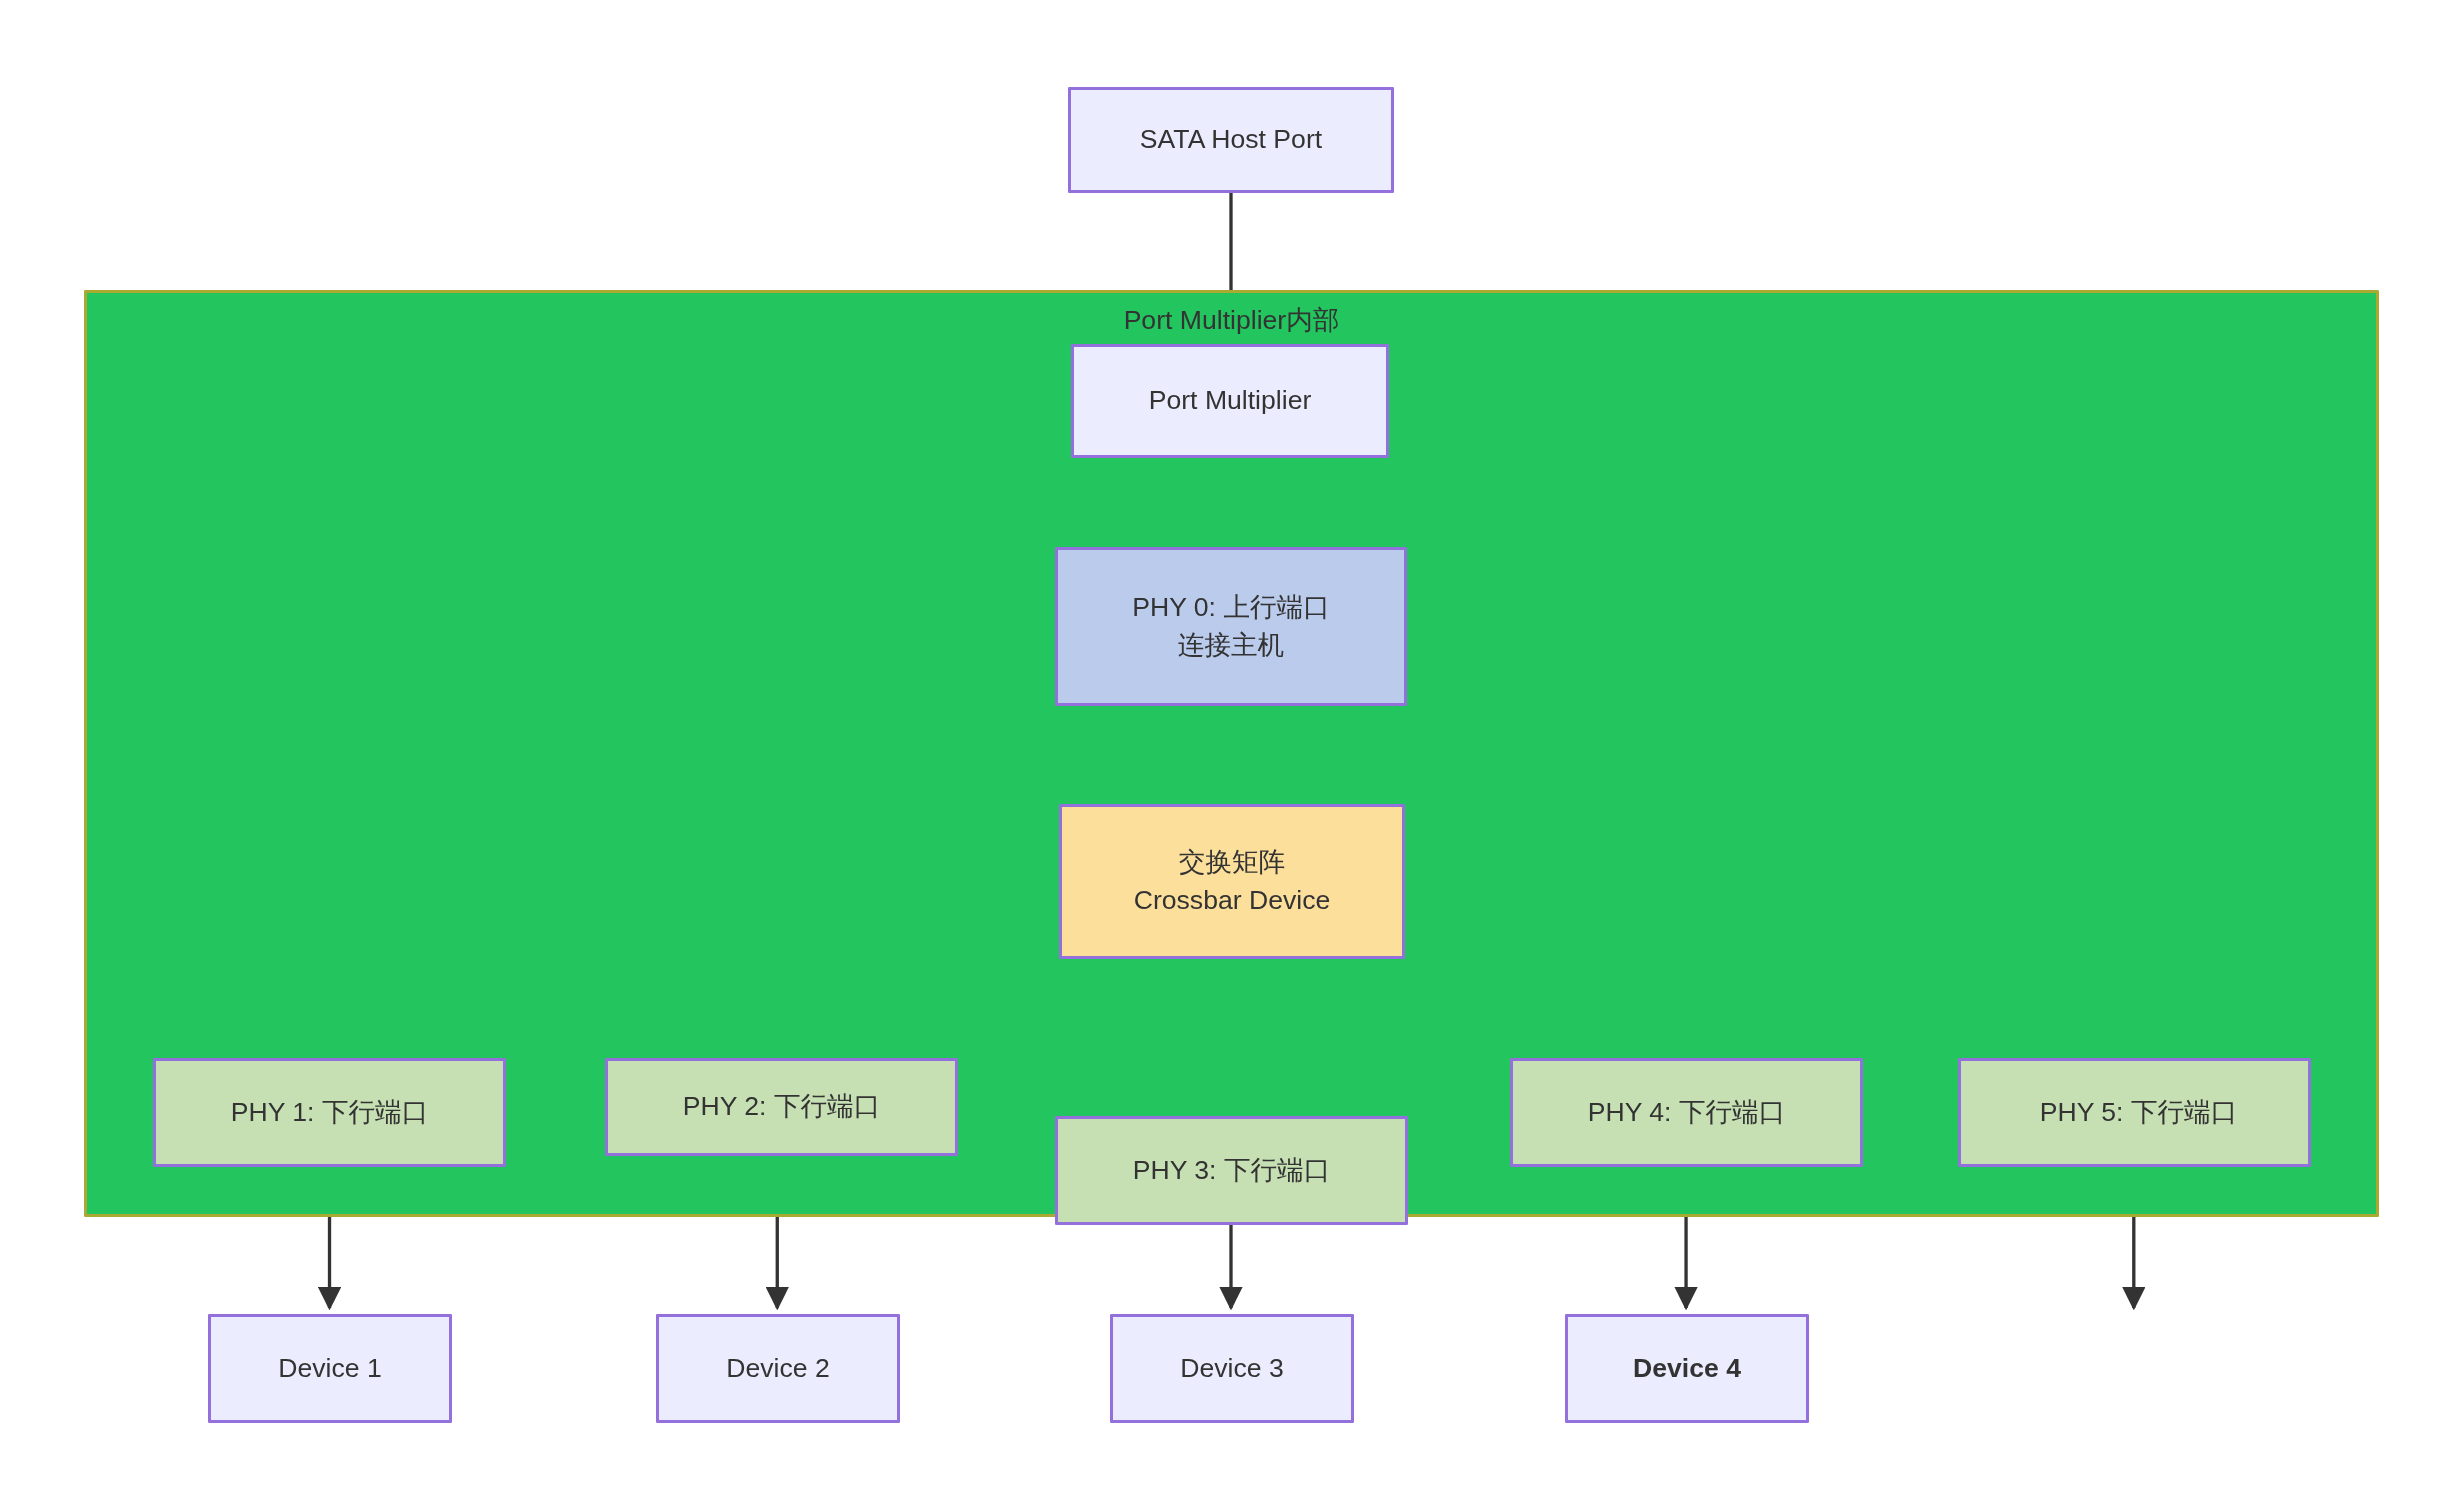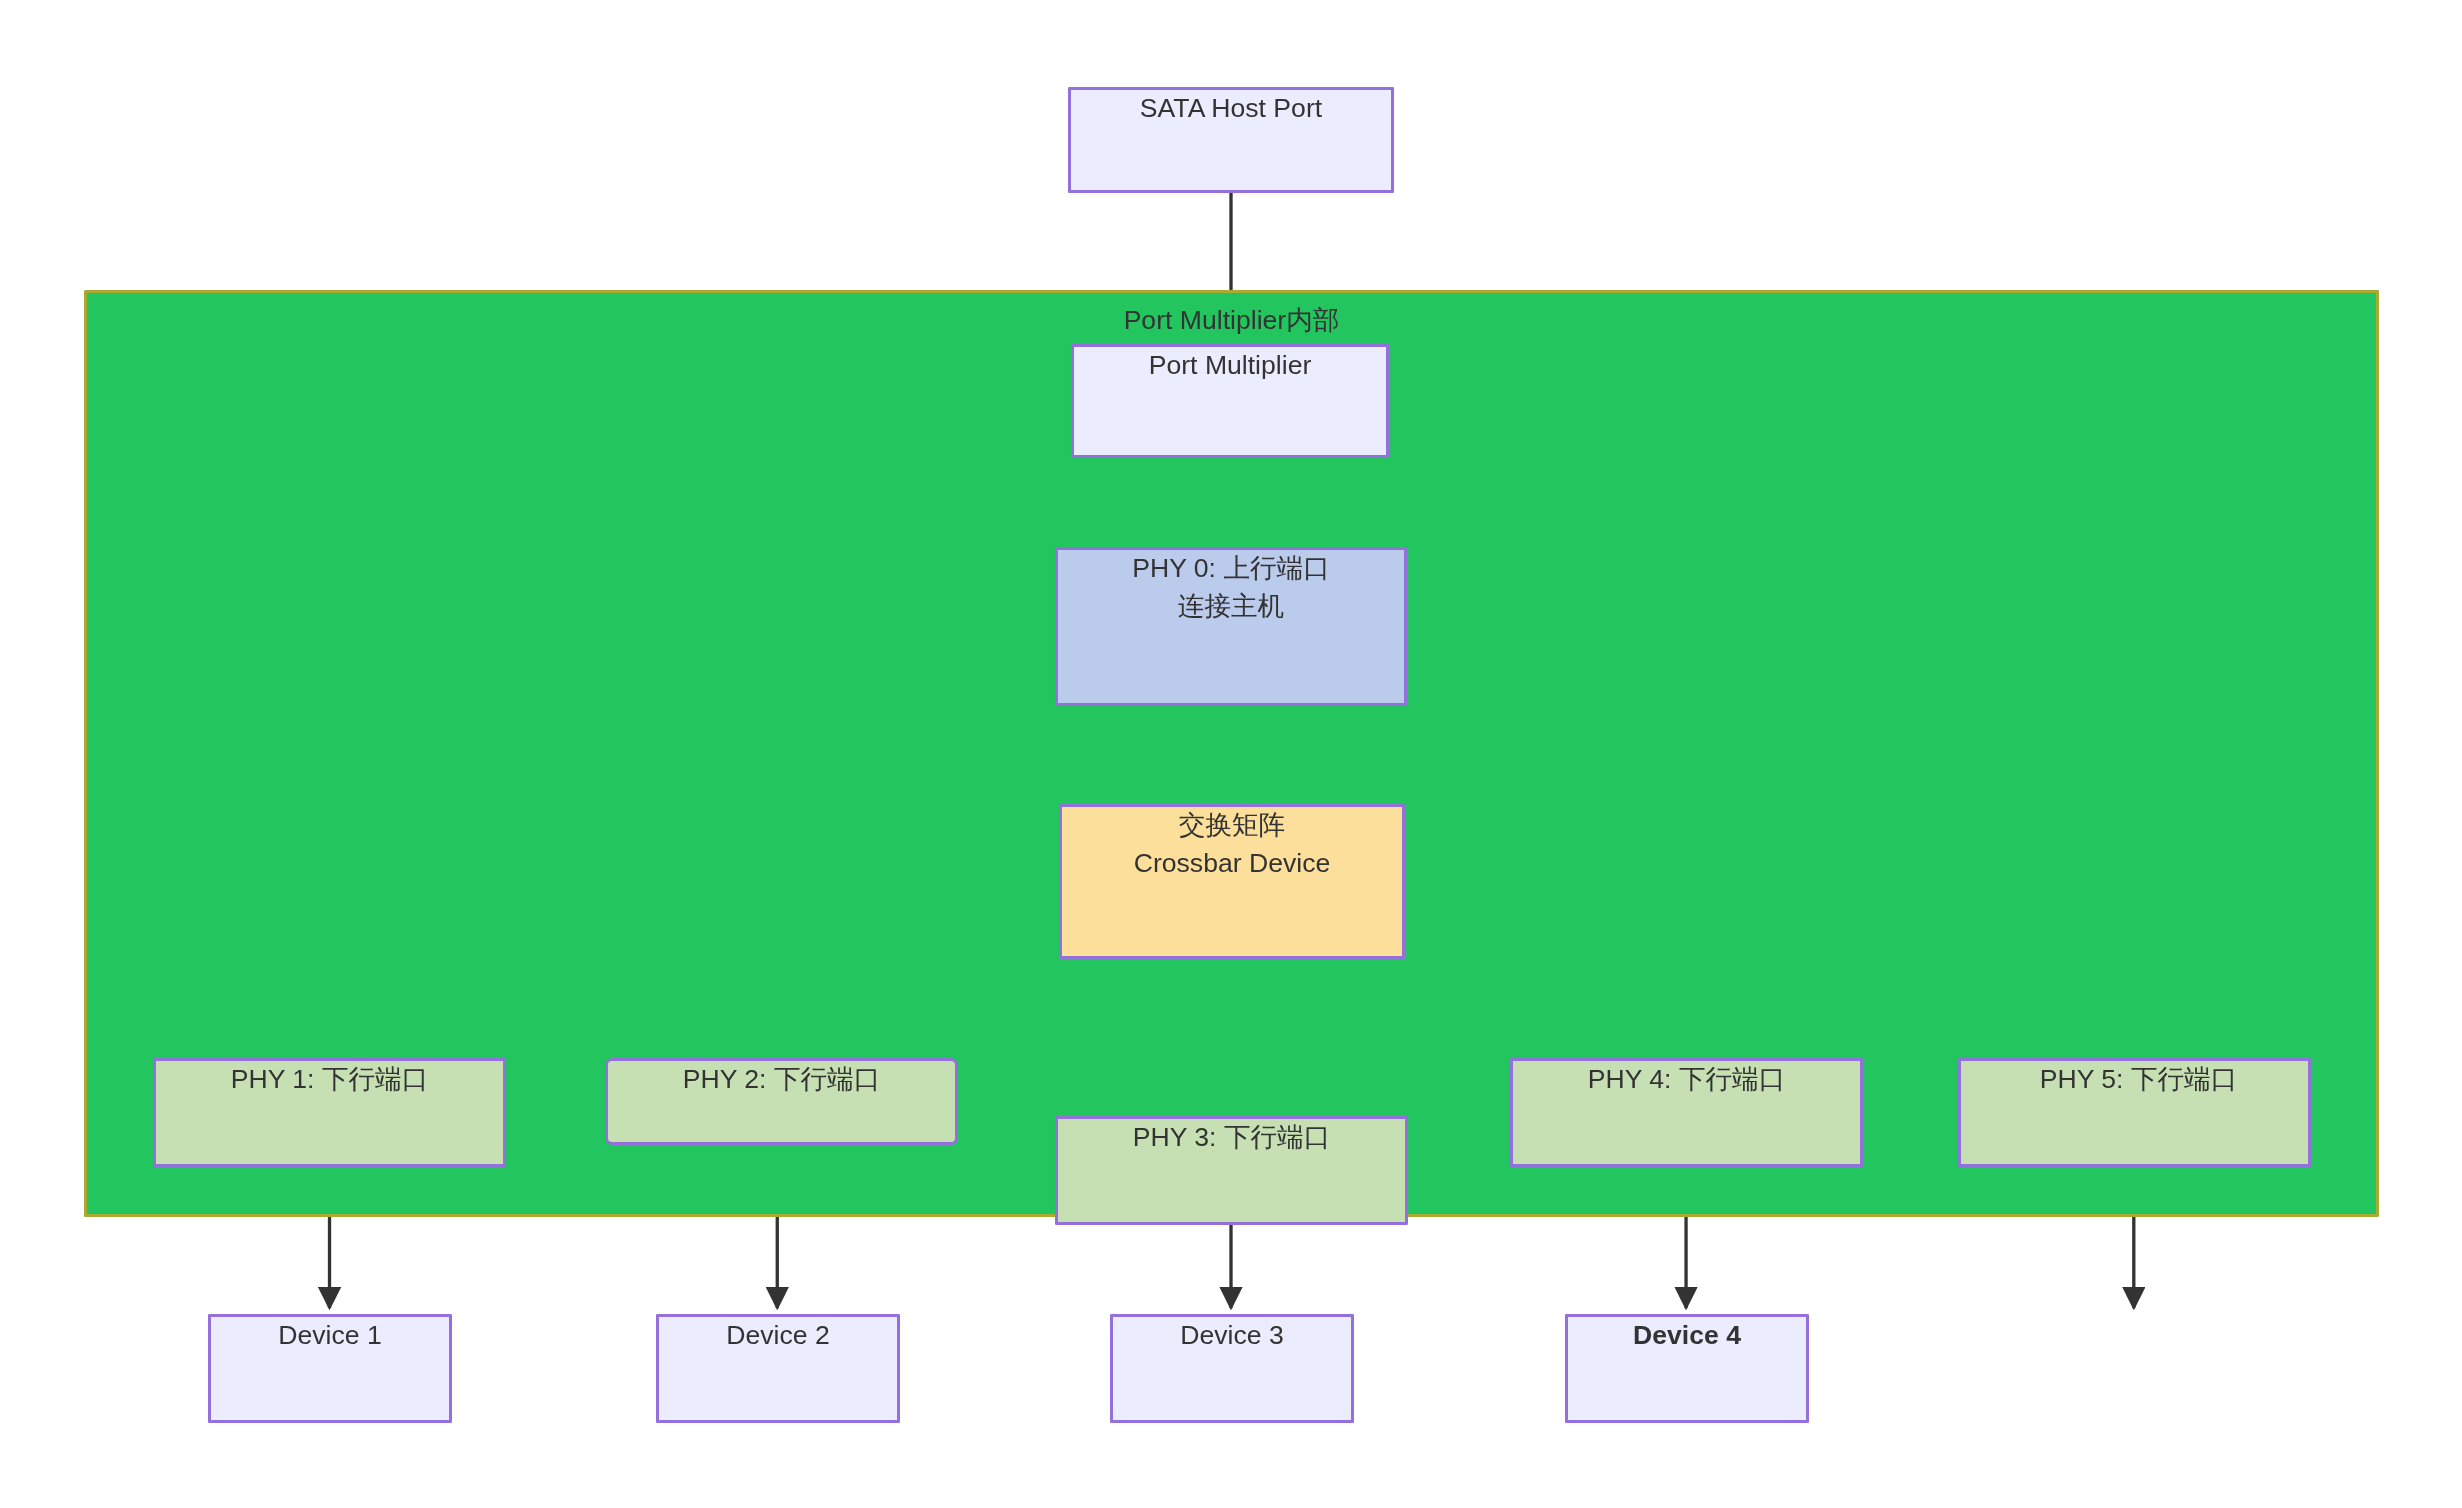--- a/index.html
+++ b/index.html
@@ -42,21 +42,21 @@
     white-space: nowrap;
   }
   .node {
     position: absolute;
     box-sizing: border-box;
     border: 3.3px solid #9370db;
     border-radius: 1.3px;
     display: flex;
     flex-direction: column;
     align-items: center;
-    justify-content: flex-start;
+    justify-content: center;
     text-align: center;
     font-size: 26.6px;
     line-height: 1.42;
     color: #333333;
     white-space: nowrap;
   }
   .node.lavender { background: #ececff; }
   .node.blue     { background: #bbcbec; }
   .node.orange   { background: #fcdf9b; }
   .node.green    { background: #c6e0b4; }
@@ -121,21 +121,21 @@
   </div>
 
   <div class="node orange" style="left:1059px; top:804px; width:346px; height:155px;">
     <span class="line1">交换矩阵</span>
     <span class="line2">Crossbar Device</span>
   </div>
 
   <div class="node green" style="left:153px; top:1058px; width:353px; height:109px;">
     <span>PHY 1: 下行端口</span>
   </div>
-  <div class="node green" style="left:605px; top:1058px; width:353px; height:87px;border-radius:7px;">
+  <div class="node green" style="left:605px; top:1058px; width:353px; height:98px;">
     <span>PHY 2: 下行端口</span>
   </div>
   <div class="node green" style="left:1055px; top:1116px; width:353px; height:109px;">
     <span>PHY 3: 下行端口</span>
   </div>
   <div class="node green" style="left:1510px; top:1058px; width:353px; height:109px;">
     <span>PHY 4: 下行端口</span>
   </div>
   <div class="node green" style="left:1958px; top:1058px; width:353px; height:109px;padding-left:8px;">
     <span>PHY 5: 下行端口</span>

